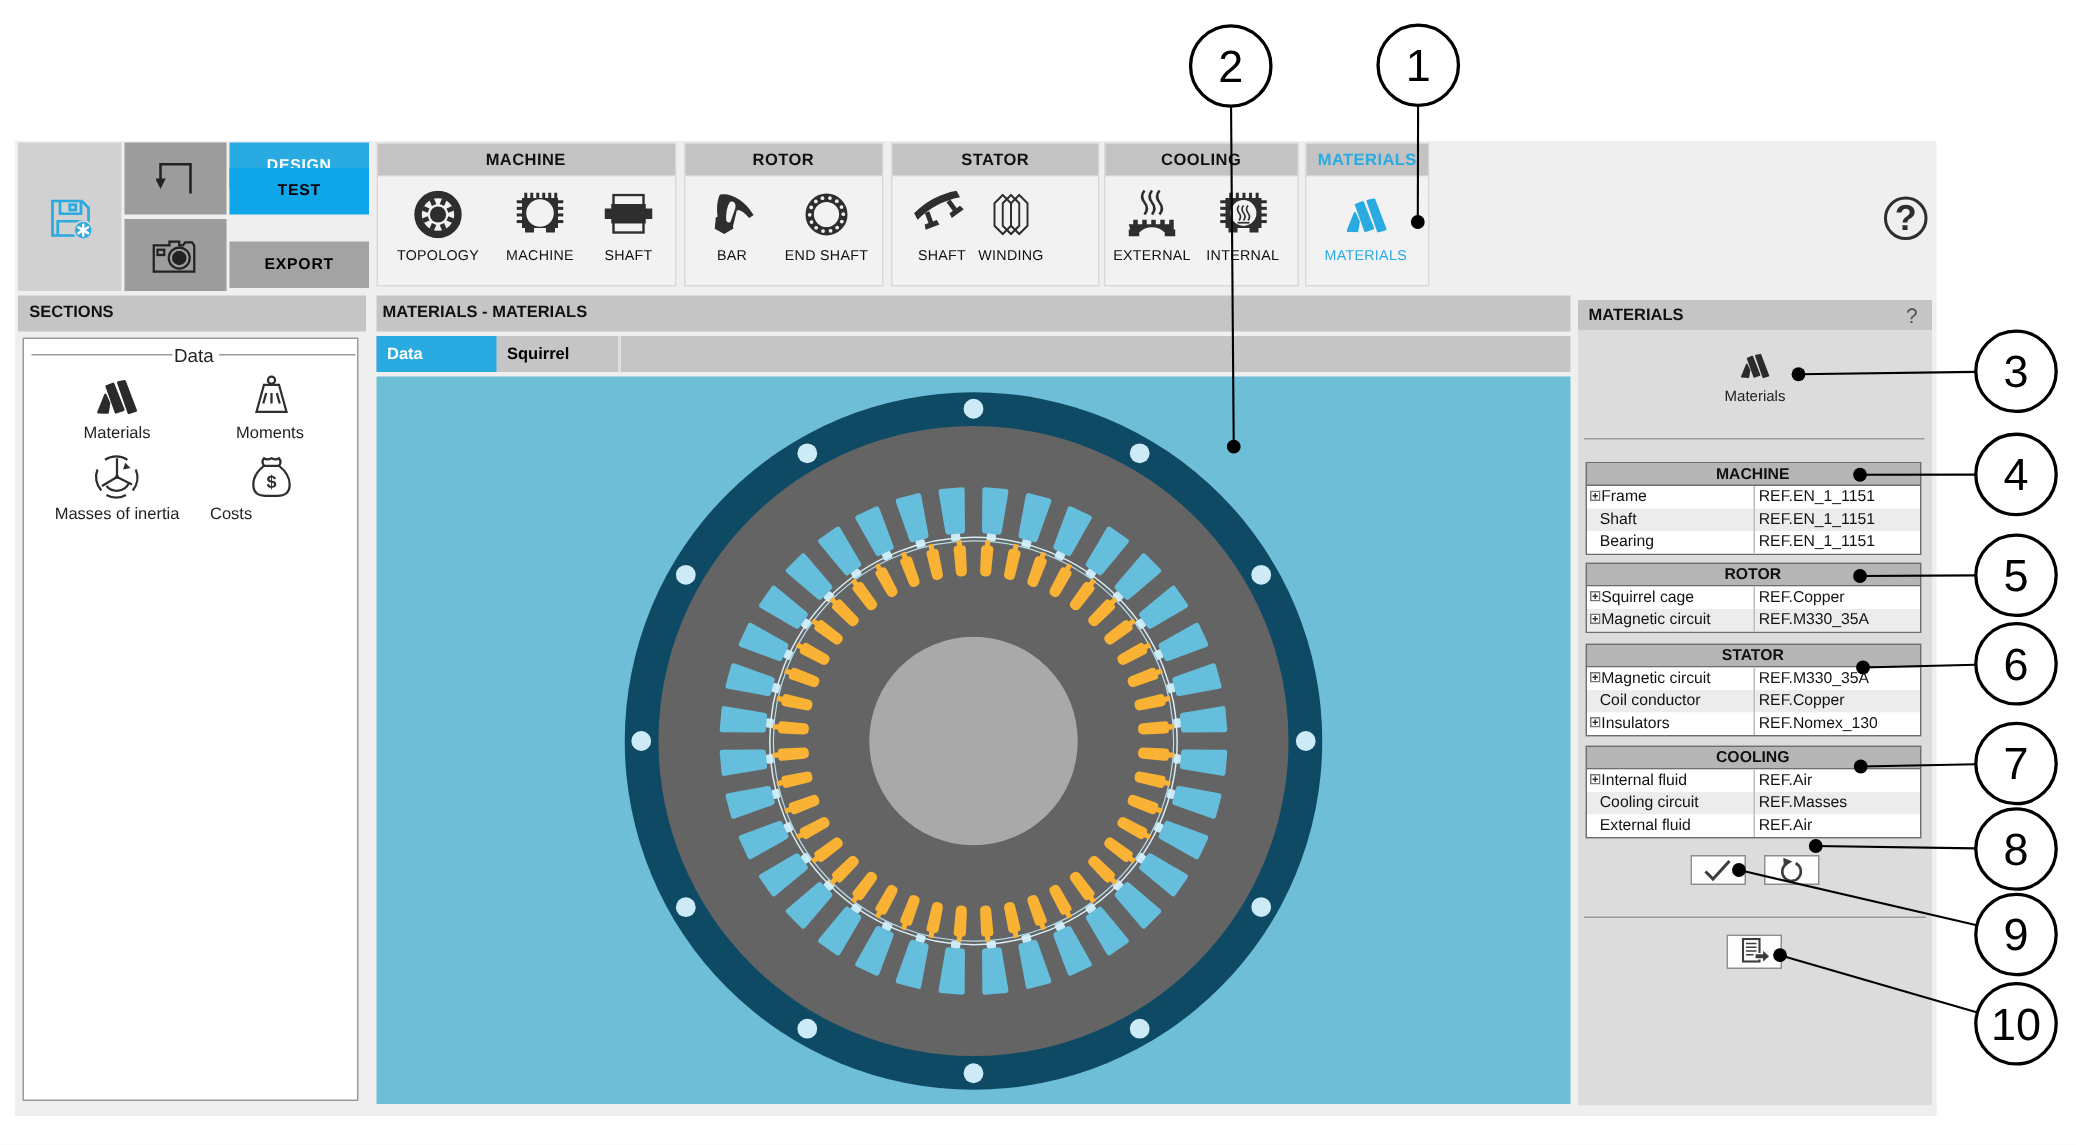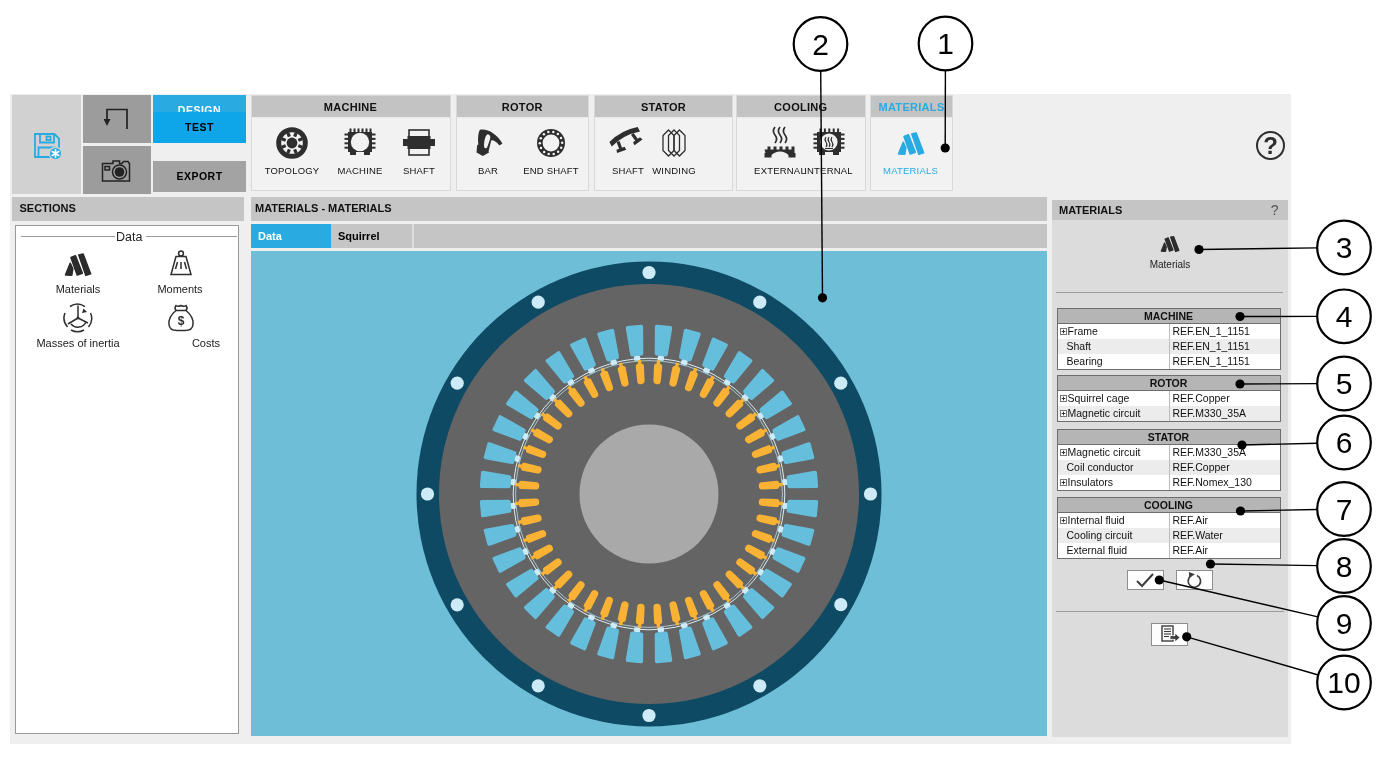--- a/index.html
+++ b/index.html
@@ -184,21 +184,21 @@
             <path d="M 14 1 L 19.5 6.5 L 19.5 21.5 L 14 27 L 8.5 21.5 L 8.5 6.5 Z" fill="none" stroke="#2e2e2e" stroke-width="1.3"></path>
           </svg>
         </div>
         <div class="tbl" style="color:#111">WINDING</div>
       </div>
     </div>
   </div>
 <div class="grp" style="left:736px;top:94.5px;width:129.5px">
     <div class="grph" style="color:#111">COOLING</div>
     <div class="grpb">
-      <div class="tbi" style="left:12px">
+      <div class="tbi" style="left:0">
         <div class="tbicon">
           <svg width="34" height="33" viewBox="0 0 34 33">
             <path d="M 12 1 q -3.2 4 0 8 q 3.2 4 0 8" fill="none" stroke="#2e2e2e" stroke-width="1.7"></path>
             <path d="M 17 1 q -3.2 4 0 8 q 3.2 4 0 8" fill="none" stroke="#2e2e2e" stroke-width="1.7"></path>
             <path d="M 22 1 q -3.2 4 0 8 q 3.2 4 0 8" fill="none" stroke="#2e2e2e" stroke-width="1.7"></path>
             <path d="M 1.5 23.5 L 4.5 23.5 L 4.5 20.5 L 7.5 20.5 L 7.5 23.5 L 10.5 23.5 L 10.5 20.5 L 13.5 20.5 L 13.5 23.5 L 16.5 23.5 L 16.5 20.5 L 19.5 20.5 L 19.5 23.5 L 22.5 23.5 L 22.5 20.5 L 25.5 20.5 L 25.5 23.5 L 28.5 23.5 L 28.5 20.5 L 31.5 20.5 L 31.5 27 L 32.5 27 L 32.5 31.5 L 25.5 31.5 L 25.5 29 Q 22 25.5 17 25.5 Q 12 25.5 8.5 29 L 8.5 31.5 L 1.5 31.5 L 1.5 27 L 2.5 27 Z" fill="#2e2e2e"></path>
           </svg>
         </div>
         <div class="tbl" style="color:#111">EXTERNAL</div>
       </div>
@@ -286,21 +286,21 @@
       <circle cx="15" cy="15" r="1.4" fill="#2e2e2e"></circle>
     </svg></div>
 <div class="abs" style="left:28px;top:337px;width:100px;text-align:center;font-size:11px;color:#222">Masses of inertia</div>
 <div class="abs" style="left:166.5px;top:303px"><svg width="28" height="30" viewBox="0 0 28 30">
       <g fill="none" stroke="#2e2e2e" stroke-width="1.5">
         <path d="M 9 7.5 Q 7 5 9 2.5 Q 11 4 14 2.5 Q 17 4 19 2.5 Q 21 5 19 7.5"></path>
         <path d="M 9 7.5 L 19 7.5 Q 27 14 26 21.5 Q 25.5 27.5 18 27.5 L 10 27.5 Q 2.5 27.5 2 21.5 Q 1 14 9 7.5 Z"></path>
       </g>
       <text x="14" y="22" font-family="Liberation Sans" font-size="12" font-weight="bold" fill="#2e2e2e" text-anchor="middle">$</text>
     </svg></div>
-<div class="abs" style="left:140px;top:337px;width:80px;text-align:right;font-size:11px;color:#222">Costs</div>
+<div class="abs" style="left:140px;top:337px;width:80px;text-align:left;font-size:11px;color:#222">Costs</div>
 <div class="hdrbar" style="left:251px;top:197px;width:796px;height:23.5px;line-height:23.5px;padding-left:4px">MATERIALS - MATERIALS</div>
 <div class="abs" style="left:251px;top:223.5px;width:796px;height:24px;background:#c5c5c5"></div>
 <div class="abs" style="left:251px;top:223.5px;width:80px;height:24px;background:#29abe2;color:#fff;font-weight:bold;font-size:11px;line-height:24px;padding-left:7px">Data</div>
 <div class="abs" style="left:331px;top:223.5px;width:83px;height:24px;color:#000;font-weight:bold;font-size:11px;line-height:24px;padding-left:7px;border-right:2px solid #dedede">Squirrel</div>
 <div class="abs" style="left:251px;top:251px;width:796px;height:485px;background:#6fbed8">
     <svg width="796" height="485" viewBox="0 0 796 485" style="position:absolute;left:0;top:0">
       <circle cx="398.0" cy="243.0" r="232.5" fill="#0e4a64"></circle>
       <circle cx="398.0" cy="243.0" r="210" fill="#646464"></circle>
       <circle cx="398.0" cy="21.5" r="6.6" fill="#cdebf7"></circle>
       <circle cx="508.8" cy="51.2" r="6.6" fill="#cdebf7"></circle>
@@ -672,21 +672,21 @@
     <div class="rtr">
       <div class="rtc1"><span class="pb"><svg width="7" height="7" viewBox="0 0 7 7">
             <rect x="0.5" y="0.5" width="6" height="6" fill="#fff" stroke="#777"></rect>
             <line x1="1.7" y1="3.5" x2="5.3" y2="3.5" stroke="#333"></line>
             <line x1="3.5" y1="1.7" x2="3.5" y2="5.3" stroke="#333"></line>
           </svg></span>Internal fluid</div>
       <div class="rtc2">REF.Air</div>
     </div>
     <div class="rtr alt">
       <div class="rtc1"><span class="noplus"></span>Cooling circuit</div>
-      <div class="rtc2">REF.Water</div>
+      <div class="rtc2">REF.Masses</div>
     </div>
     <div class="rtr">
       <div class="rtc1"><span class="noplus"></span>External fluid</div>
       <div class="rtc2">REF.Air</div>
     </div>
   </div>
 <div class="pbtn" style="left:1126.5px;top:570px;width:37px;height:20px">
     <svg width="20" height="16" viewBox="0 0 20 16">
       <path d="M 2 9 L 7 14 L 18 2" fill="none" stroke="#3c3c3c" stroke-width="2"></path>
     </svg>

